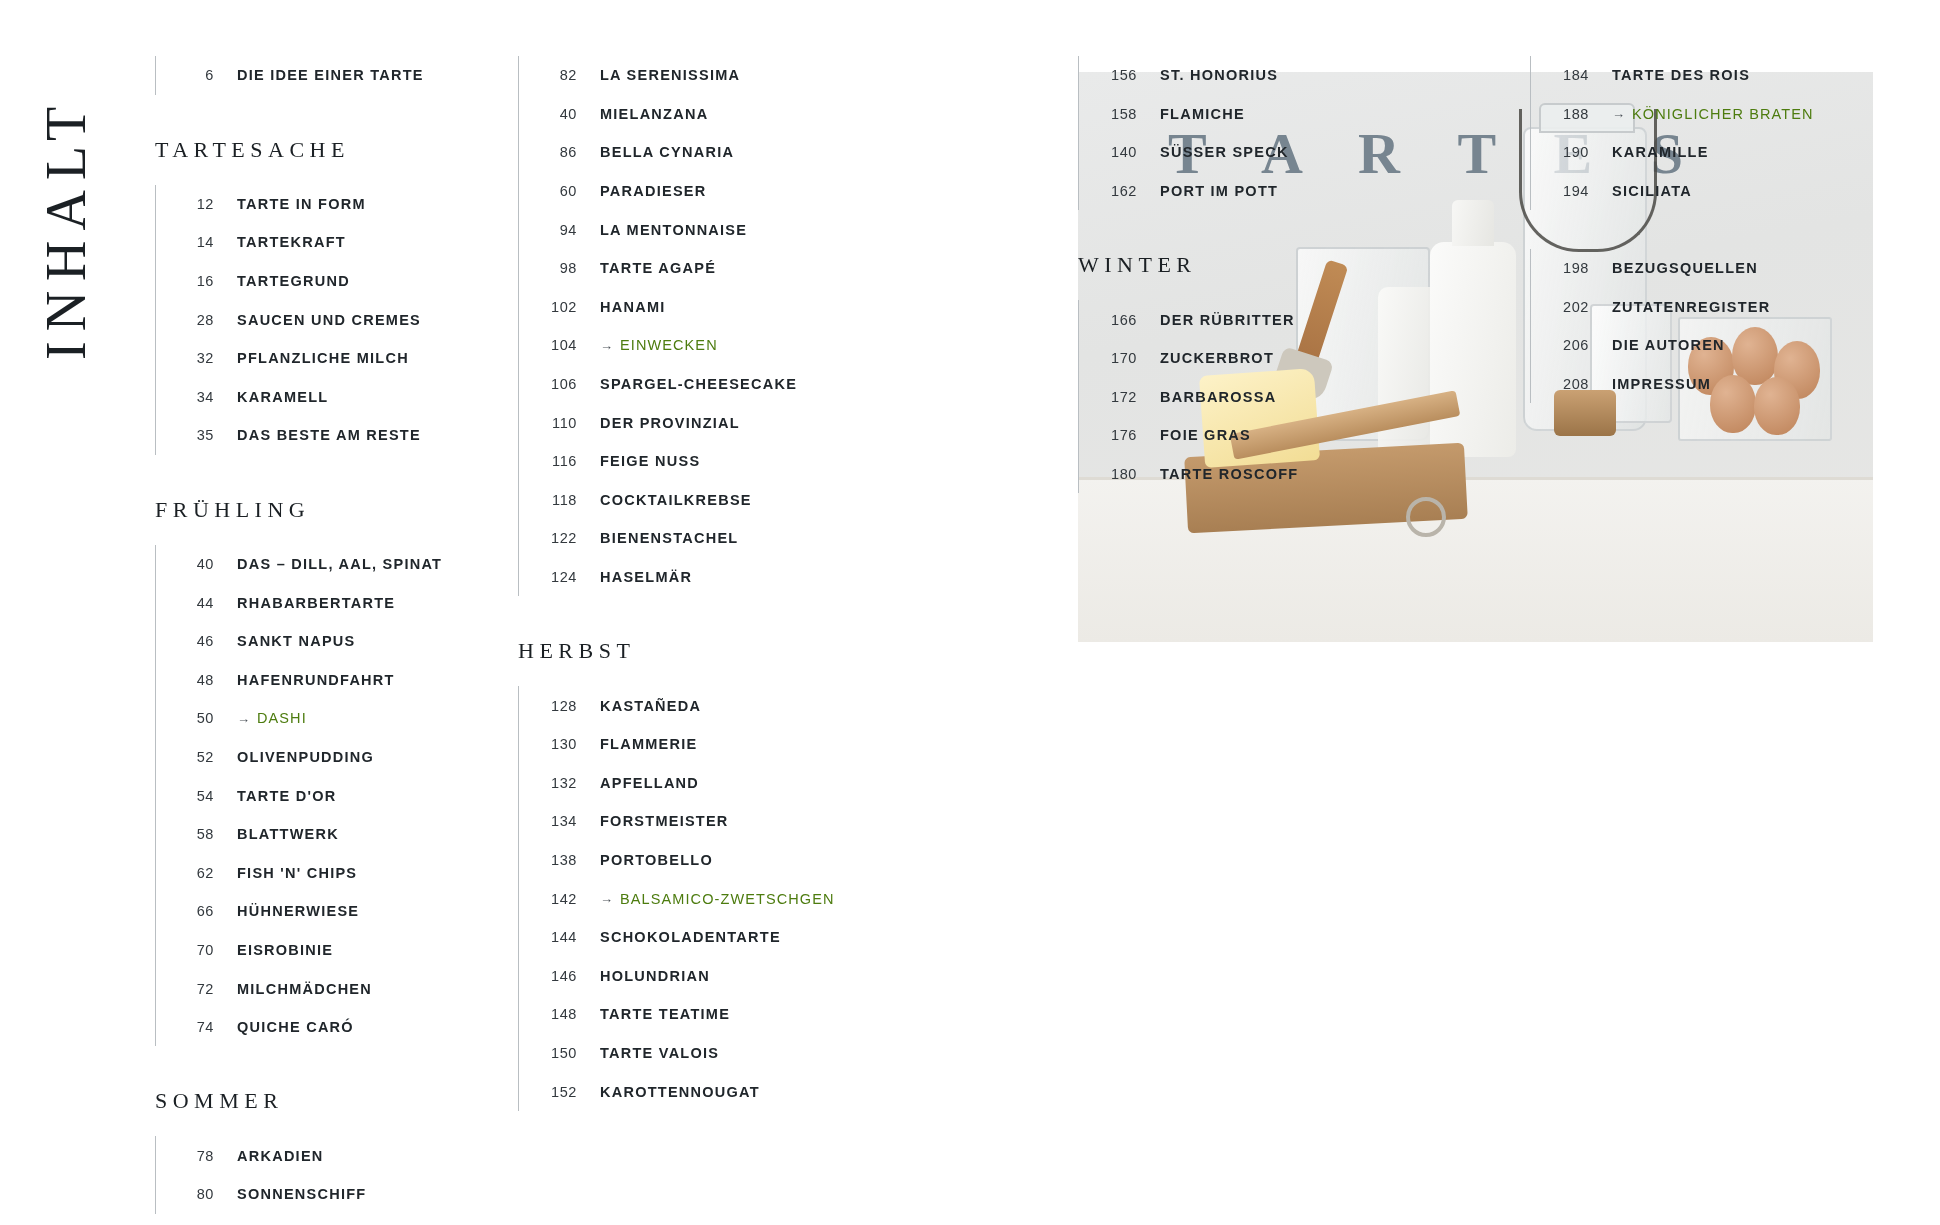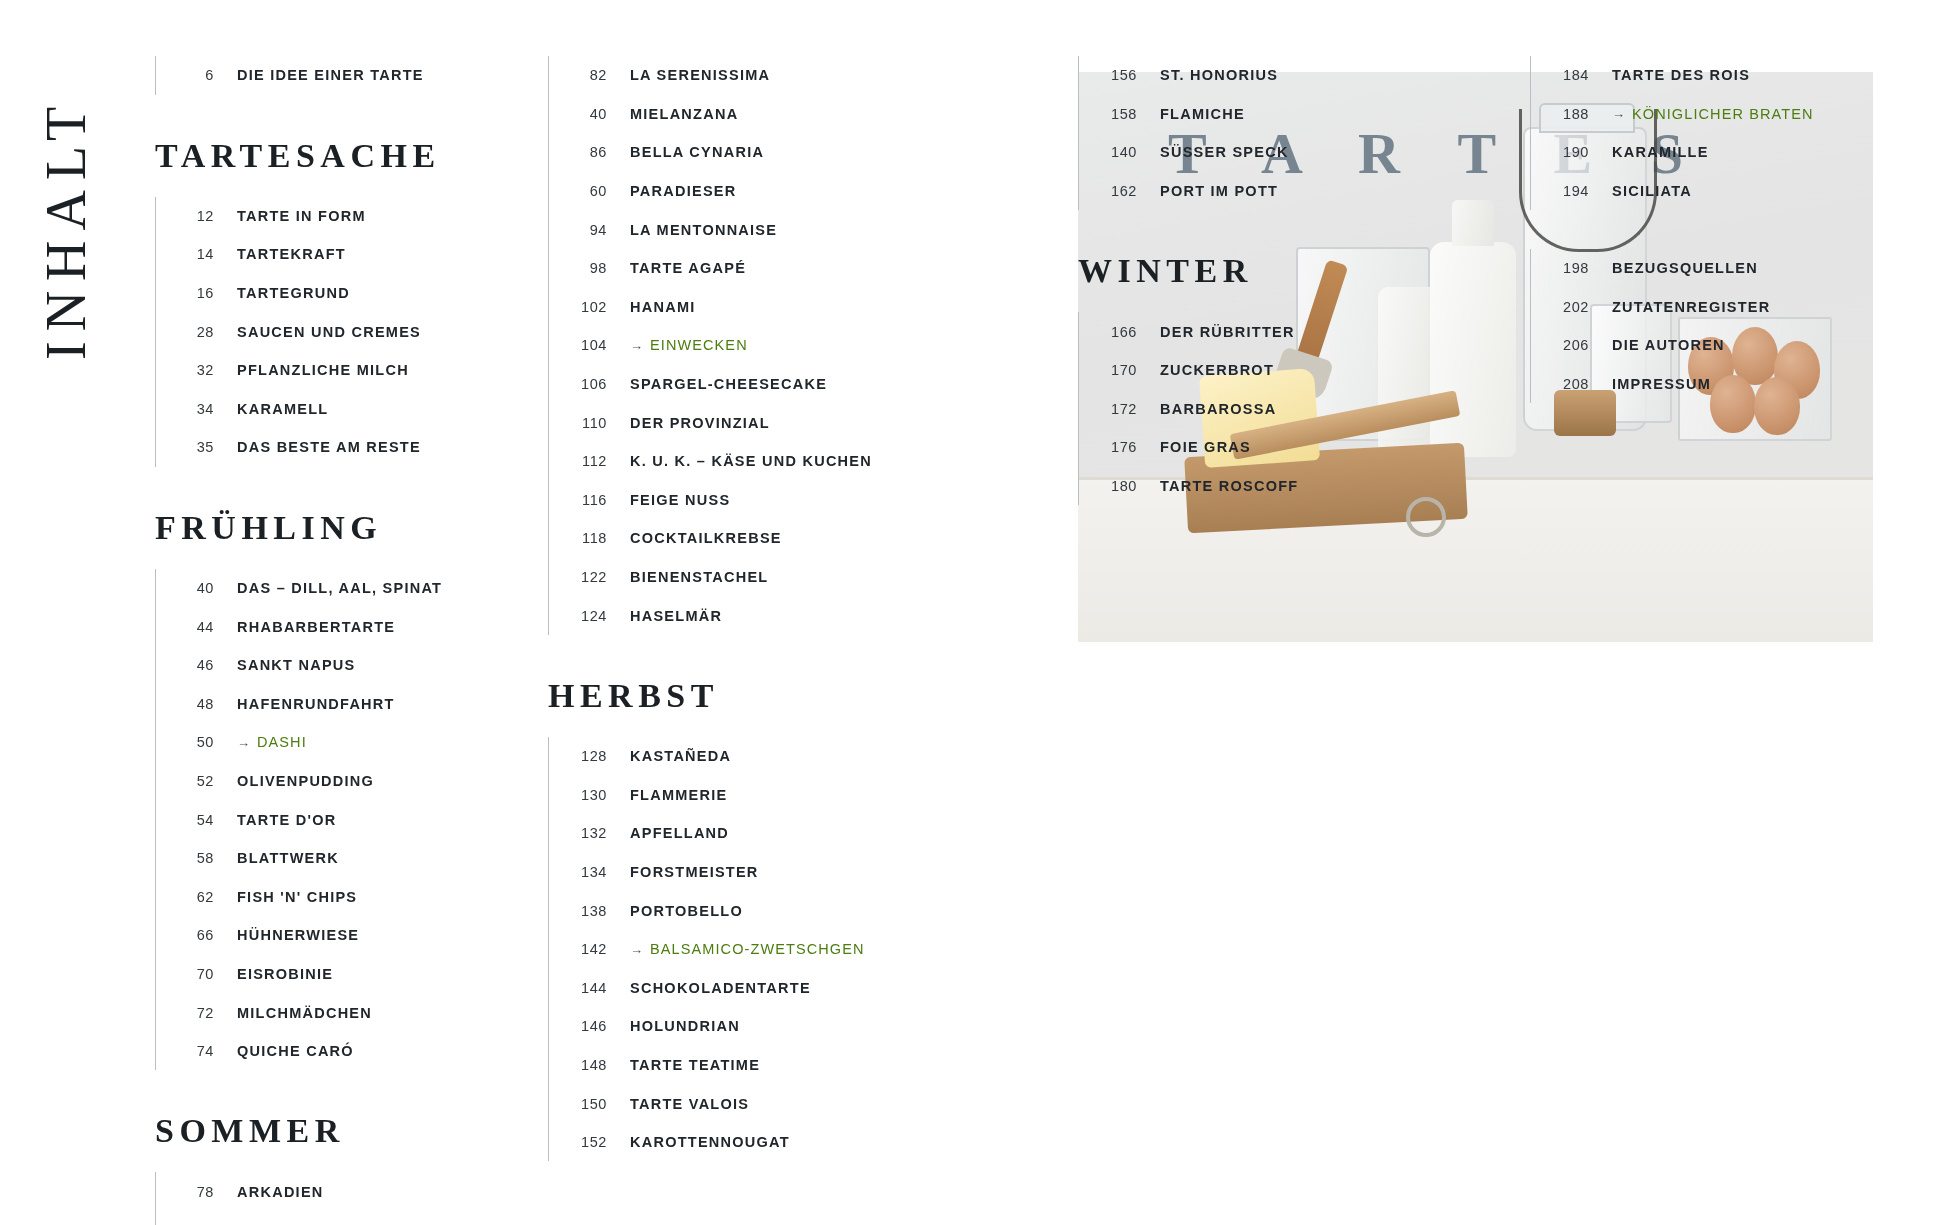--- a/index.html
+++ b/index.html
@@ -41,30 +41,30 @@
     color: #1b2024;
     white-space: nowrap;
   }
 
   
   .col {
     position: absolute;
     top: 56px;
   }
   .col-1 { left: 155px;  width: 330px; }
-  .col-2 { left: 548px;  width: 360px; }
+  .col-2 { left: 518px;  width: 360px; }
   .col-3 { left: 1078px; width: 330px; }
   .col-4 { left: 1530px; width: 350px; }
 
   
   .section-heading {
     font-family: "Liberation Serif", serif;
-    font-size: 34px;
+    font-size: 22px;
     letter-spacing: 5.5px;
-    font-weight: 700;
+    font-weight: 400;
     color: #1b2024;
     margin: 42px 0 22px 0;
     white-space: nowrap;
   }
 
   
   .entry {
     display: flex;
     align-items: center;
     height: 38.6px;
@@ -483,25 +483,20 @@
       </div>
       <div class="entry">
         <div class="rule"></div>
         <div class="page-num">106</div>
         <div class="entry-label">SPARGEL-CHEESECAKE</div>
       </div>
       <div class="entry">
         <div class="rule"></div>
         <div class="page-num">110</div>
         <div class="entry-label">DER PROVINZIAL</div>
-      </div>
-      <div class="entry">
-        <div class="rule"></div>
-        <div class="page-num">112</div>
-        <div class="entry-label">K. U. K. – KÄSE UND KUCHEN</div>
       </div>
       <div class="entry">
         <div class="rule"></div>
         <div class="page-num">116</div>
         <div class="entry-label">FEIGE NUSS</div>
       </div>
       <div class="entry">
         <div class="rule"></div>
         <div class="page-num">118</div>
         <div class="entry-label">COCKTAILKREBSE</div>

